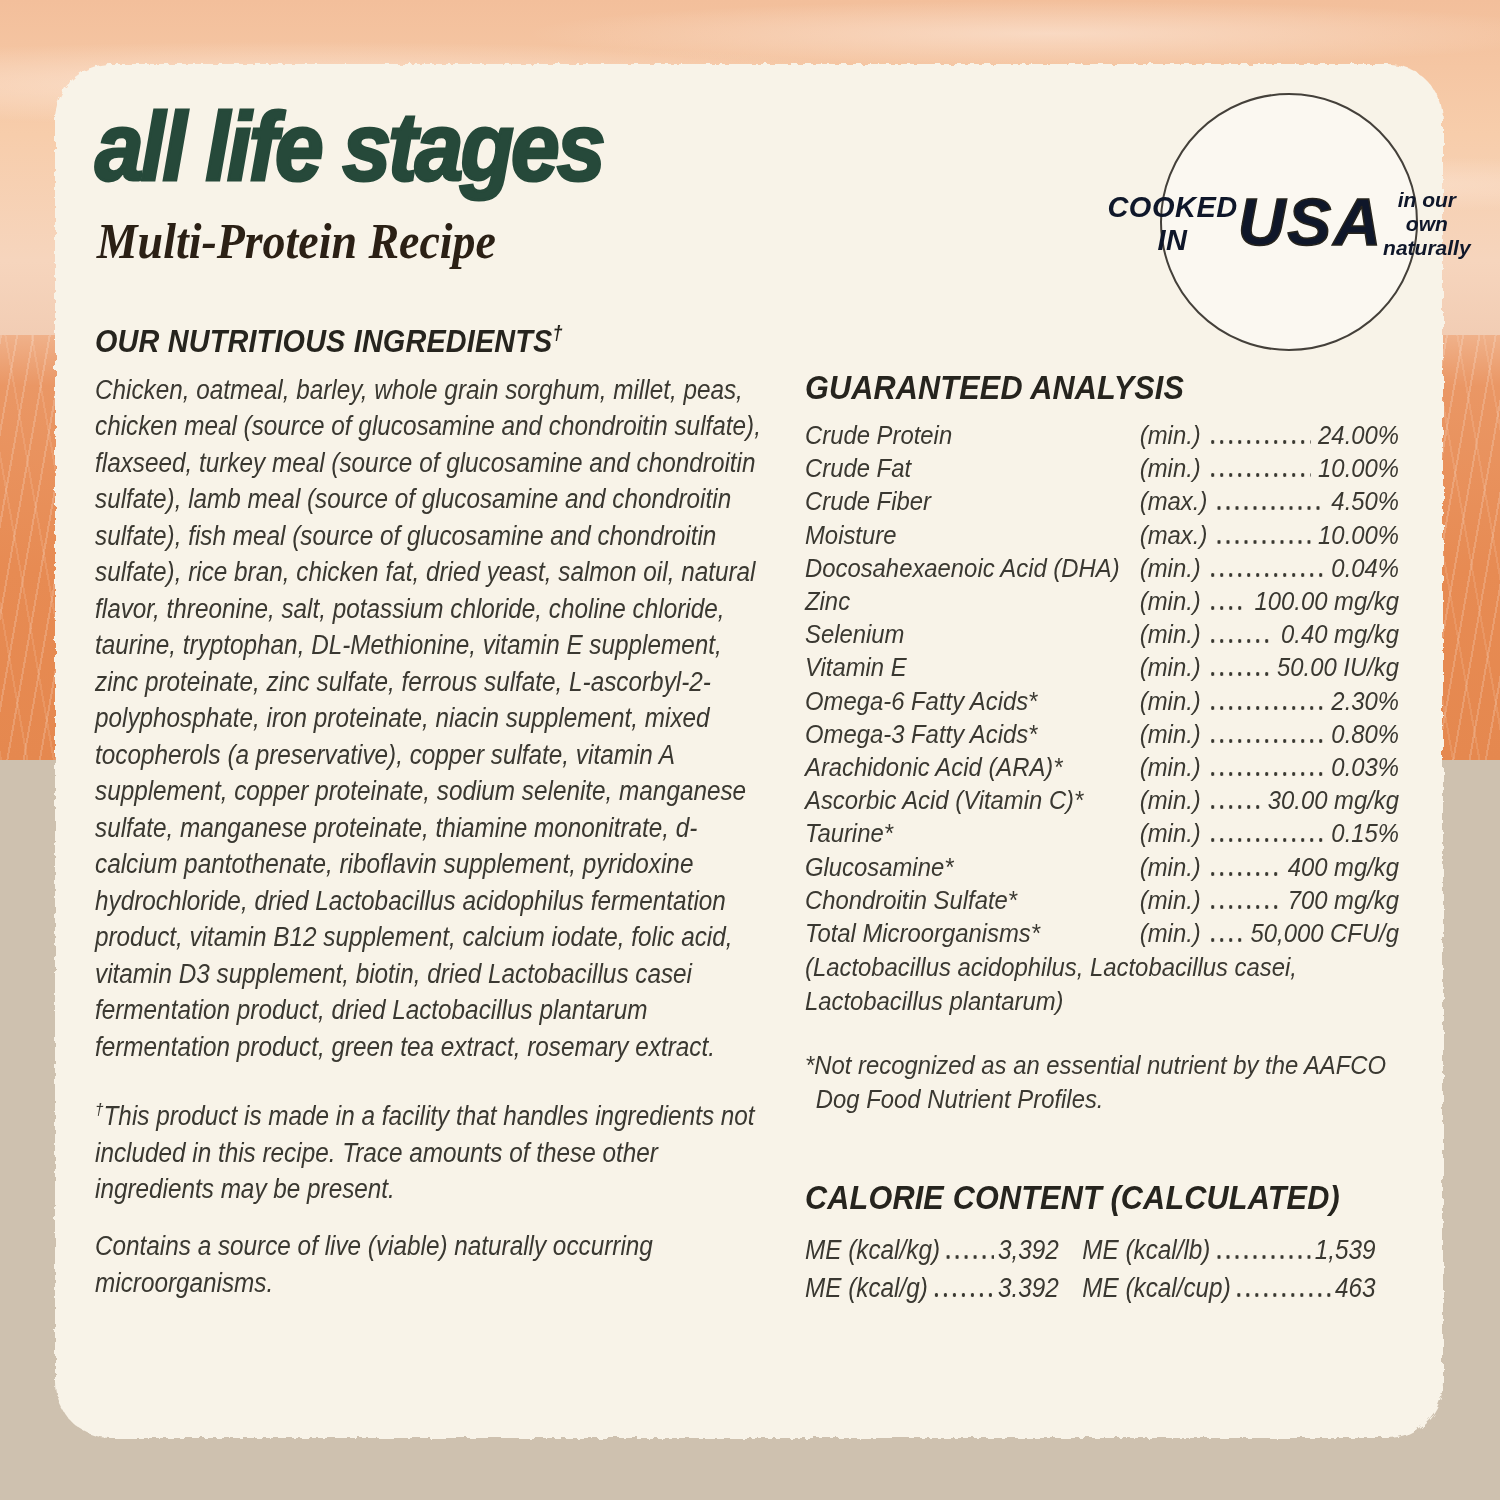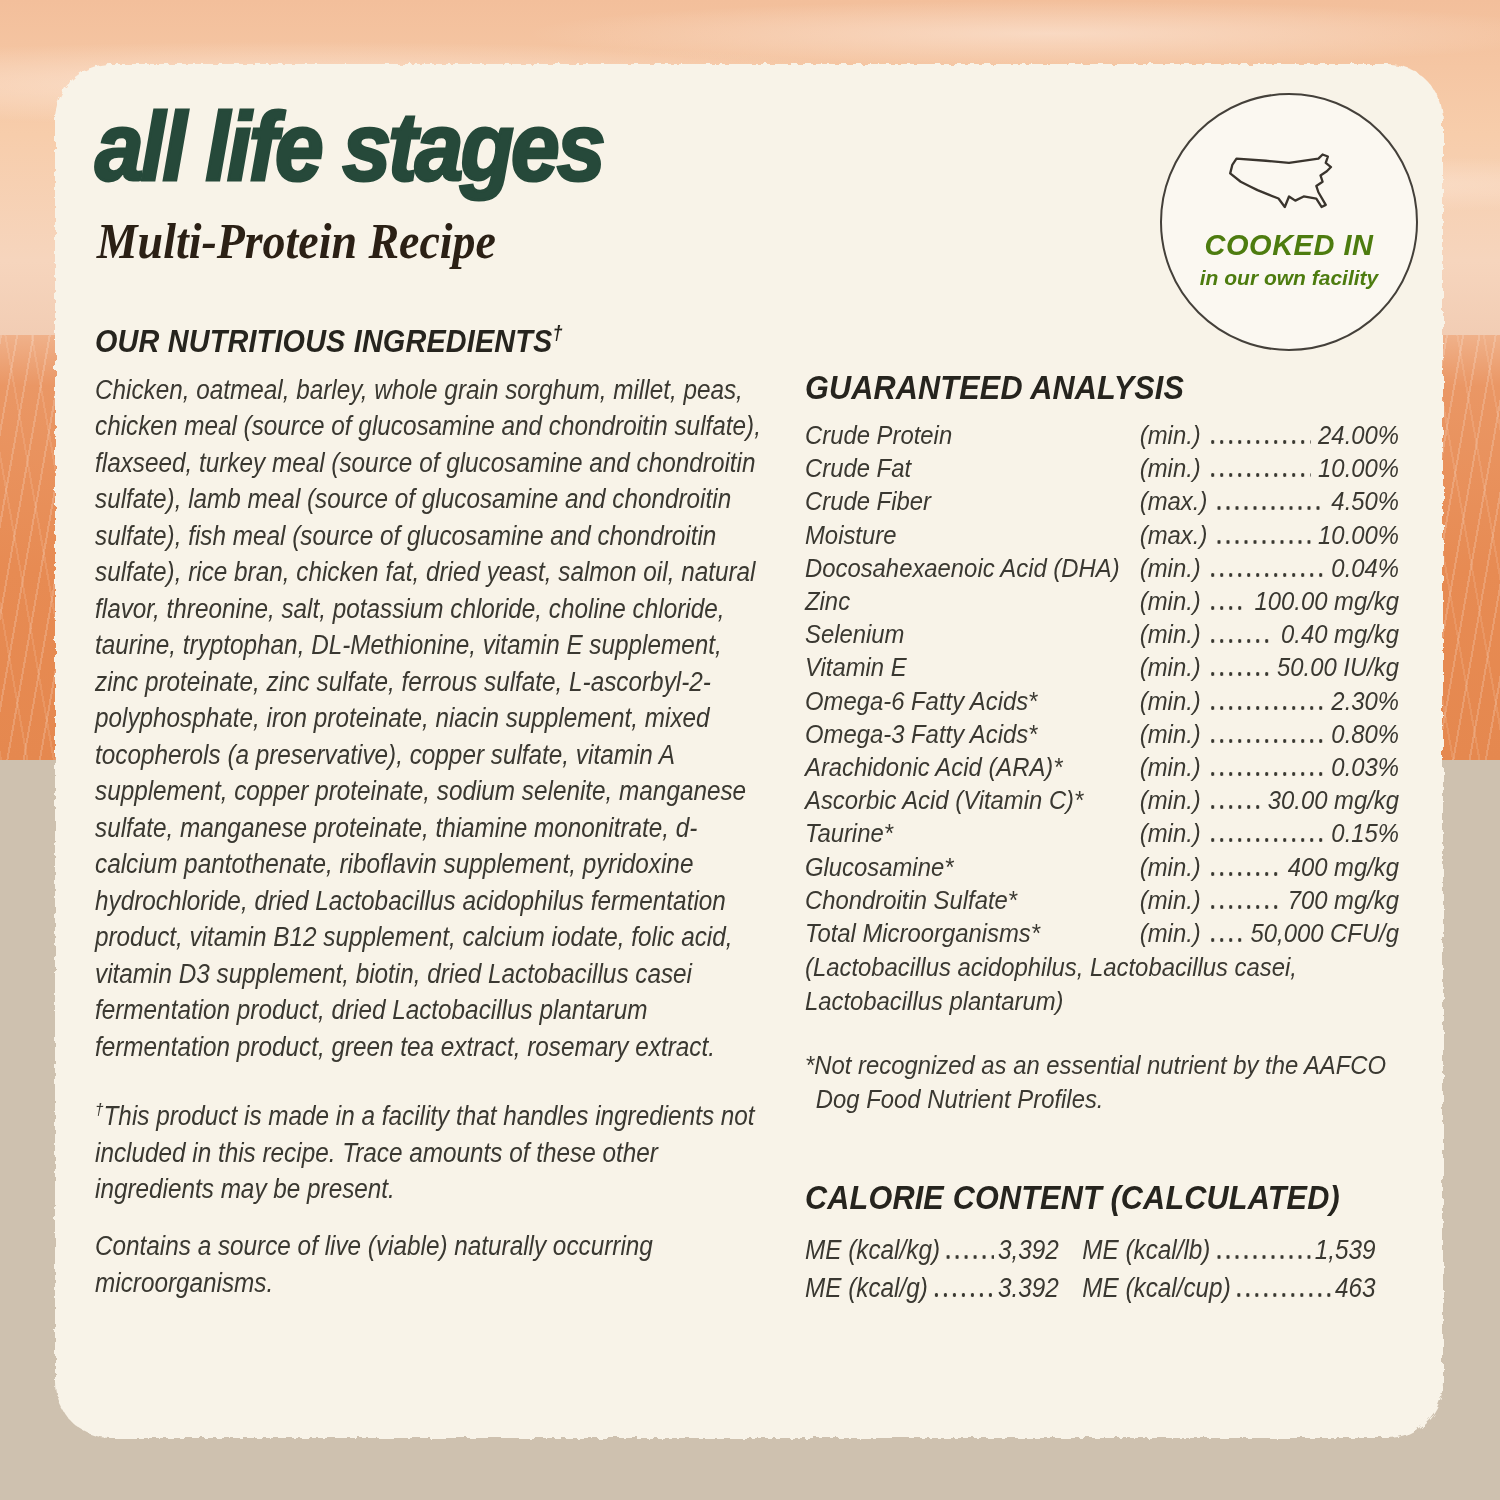--- a/index.html
+++ b/index.html
@@ -57,22 +57,22 @@
   .ga-detail{font-size:26.5px;line-height:33.2px;margin:1px 0 0 0;color:#3a3831;}
   .ga-footnote{font-size:26.5px;line-height:34px;margin:29px 0 0 0;color:#3a3831;text-indent:-12px;padding-left:12px;}
   .cal-heading{margin-top:62px;}
   .cal-grid{display:grid;grid-template-columns:308px 352px;column-gap:0;margin-top:14px;}
   .cal-entry{display:flex;align-items:flex-start;line-height:38px;font-size:27px;white-space:nowrap;padding-right:26px;}
   .cal-entry .dots{background-position:left 22px;margin:0 4px;}
 
   
   .badge{position:absolute;left:1160px;top:93px;width:258px;height:258px;border-radius:50%;
          background:#fbf8f1;border:2px solid #44403a;box-sizing:border-box;
-         display:flex;flex-direction:column;align-items:center;justify-content:center;
-         text-align:center;color:#4d7c0f;}
+         display:flex;align-items:center;justify-content:center;
+         text-align:center;color:#0f172a;}
   .badge-map{margin-top:-6px;}
   .badge-line1{font-size:29px;font-weight:700;letter-spacing:.5px;margin-top:4px;}
   .badge-line2{font-size:66px;font-weight:800;letter-spacing:2px;line-height:.95;
                -webkit-text-stroke:1.5px #26241e;}
   .badge-line3{font-size:21px;font-weight:700;margin-top:4px;}
 </style>
 </head>
 <body>
 
 <svg width="0" height="0" style="position:absolute" aria-hidden="true">
@@ -249,16 +249,17 @@
     <span class="cal-value">463</span>
   </div>
 </div>
   </div>
 
   <div class="badge">
     <svg class="badge-map" width="126" height="76" viewBox="0 0 120 70">
       <path d="M6 14 L10 8 L38 10 L60 12 L88 8 L92 4 L97 6 L95 12 L100 16 L96 20 L90 24 L92 30 L86 34 L88 40 L95 52 L91 54 L86 46 L74 44 L66 48 L60 44 L56 54 L50 46 L40 42 L30 38 L22 34 L14 30 L4 22 Z" fill="none" stroke="#3a352e" stroke-width="2.2" stroke-linejoin="round"></path>
     </svg>
     <div class="badge-line1">COOKED IN</div>
-    <div class="badge-line3">in our own facility</div>
+    <div class="badge-line2">USA</div>
+    <div class="badge-line3">in our own naturally</div>
   </div>
 
 </div>
 
 </body></html>

